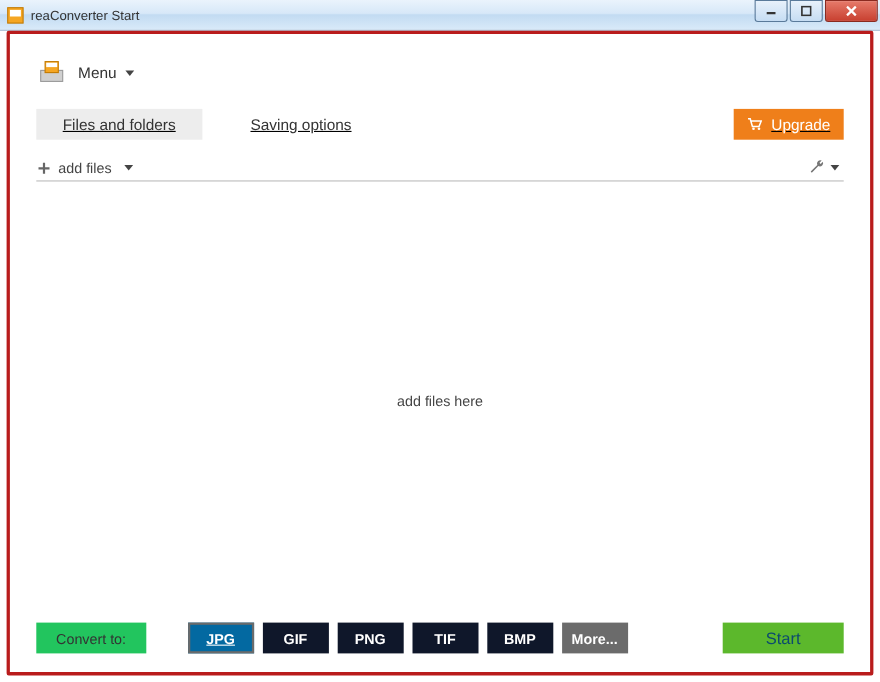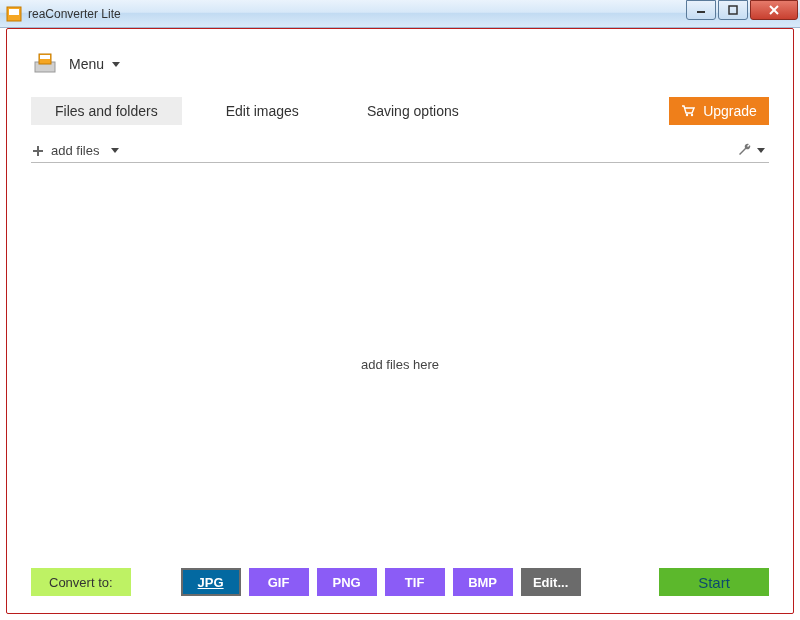--- a/index.html
+++ b/index.html
@@ -6,60 +6,60 @@
     body { width: 800px; height: 620px; background: linear-gradient(to bottom, #4a8ac9 0%, #3a6fa5 100%); overflow: hidden; }
     .window { width: 800px; height: 620px; background: #fff; position: relative; }
     .titlebar { height: 28px; background: linear-gradient(to bottom, #eaf3fc 0%, #d7e8f8 45%, #c2dbf2 50%, #d9eaf9 100%); display: flex; align-items: center; padding: 0 0 0 6px; border-bottom: 1px solid #a0b8d0; }
     .titlebar-icon { width: 16px; height: 16px; margin-right: 6px; display:flex; align-items:center; justify-content:center; }
     .titlebar-title { font-size: 12px; color: #333; flex: 1; }
     .win-controls { display: flex; height: 20px; margin-right: 2px; margin-top: -8px; }
     .win-btn { width: 30px; height: 20px; display: flex; align-items: center; justify-content: center; border: 1px solid #5a7a9a; border-radius: 0 0 3px 3px; margin-left: 2px; cursor: pointer; }
     .win-min, .win-max { background: linear-gradient(to bottom, #e8f1fb, #c6ddf3); }
     .win-close { background: linear-gradient(to bottom, #e67a6a, #c84030); width: 48px; border-color: #8a2a20; }
     .win-close svg { stroke: #fff; }
-    .content { position: absolute; top: 28px; left: 6px; right: 6px; bottom: 6px; background: #fff; border: 1px solid #b91c1c; border-radius: 2px; padding: 16px 24px 14px 24px; display: flex; flex-direction: column; }
+    .content { position: absolute; top: 28px; left: 6px; right: 6px; bottom: 6px; background: #fff; border: 3px solid #b91c1c; border-radius: 2px; padding: 16px 24px 14px 24px; display: flex; flex-direction: column; }
     .menu-row { display: flex; align-items: center; height: 38px; margin-bottom: 12px; }
     .menu-icon { width: 28px; height: 28px; margin-right: 10px; display:flex; align-items:center; justify-content:center; }
     .menu-btn { display: flex; align-items: center; cursor: pointer; font-size: 14px; color: #333; }
     .menu-btn .caret { margin-left: 8px; }
-    .tabs-row { display: flex; align-items: center; height: 32px; }
+    .tabs-row { display: flex; align-items: center; height: 32px; text-decoration: underline; }
     .tab { padding: 6px 24px; font-size: 14px; color: #333; cursor: pointer; }
     .tab.active { background: #ededed; }
     .tab + .tab { margin-left: 20px; }
     .spacer { flex: 1; }
     .upgrade-btn { background: #ef7f1a; color: #fff; display: flex; align-items: center; justify-content: center; height: 28px; width: 100px; font-size: 14px; cursor: pointer; margin-left: 25px; }
     .upgrade-btn svg { margin-right: 8px; }
     .toolbar-row { display: flex; align-items: flex-end; height: 32px; border-bottom: 1px solid #bbb; padding: 4px 0; margin-top: 4px; }
     .add-files { display: flex; align-items: center; cursor: pointer; font-size: 13px; color: #444; }
     .add-files .plus { margin-right: 6px; }
     .add-files .caret { margin-left: 12px; }
     .wrench { margin-right: 4px; display:flex; align-items:center; cursor:pointer; }
     .wrench .caret { margin-left: 4px; }
     .dropzone { flex: 1; display: flex; align-items: center; justify-content: center; font-size: 13px; color: #444; }
     .status-row { font-size: 13px; color: #333; padding: 8px 0 14px 4px; }
     .bottom-row { display: flex; align-items: center; height: 34px; gap: 8px; }
-    .convert-label { background: #bef264; font-size: 13px; color: #333; height: 28px; display:flex; align-items:center; padding: 0 18px; margin-right: 42px; }
-    .fmt-btn { width: 60px; height: 28px; display:flex; align-items:center; justify-content:center; font-size: 13px; font-weight: 600; cursor: pointer; color: #fff; background: #8b5cf6; }
+    .convert-label { background: #22c55e; font-size: 13px; color: #333; height: 28px; display:flex; align-items:center; padding: 0 18px; margin-right: 30px; }
+    .fmt-btn { width: 60px; height: 28px; display:flex; align-items:center; justify-content:center; font-size: 13px; font-weight: 600; cursor: pointer; color: #fff; background: #0f172a; }
     .fmt-btn.active { background: #0369a1; border: 2px solid #6b6b6b; text-decoration: underline; }
     .fmt-more { background: #6b6b6b; width: 60px; }
     .start-btn { background: #5cb82c; color: #0c4a6e; width: 110px; height: 28px; display:flex; align-items:center; justify-content:center; font-size: 15px; cursor:pointer; margin-left: auto; }
     .caret { width: 0; height: 0; border-left: 4px solid transparent; border-right: 4px solid transparent; border-top: 5px solid #444; display:inline-block; }
   </style>
 </head>
 <body>
 
 <div class="window">
   <div class="titlebar">
     <span class="titlebar-icon">
       <svg width="16" height="16" viewBox="0 0 16 16">
           <rect x="1" y="1" width="14" height="14" fill="#f5a623" stroke="#c47a00"></rect>
           <rect x="3" y="3" width="10" height="6" fill="#fff"></rect>
         </svg>
     </span>
-    <span class="titlebar-title">reaConverter Lite</span>
+    <span class="titlebar-title">reaConverter Start</span>
     <div class="win-controls">
       <div class="win-btn win-min">
           <svg width="10" height="10">
             <line x1="1" y1="7" x2="9" y2="7" stroke="#333" stroke-width="2"></line>
           </svg>
         </div>
       <div class="win-btn win-max">
           <svg width="10" height="10">
             <rect x="1" y="1" width="8" height="8" fill="none" stroke="#333" stroke-width="1.5"></rect>
           </svg>
@@ -83,21 +83,20 @@
           </svg>
       </span>
       <div class="menu-btn">
         <span>Menu</span>
         <span class="caret"></span>
       </div>
     </div>
 
     <div class="tabs-row">
       <div class="tab active">Files and folders</div>
-      <div class="tab">Edit images</div>
       <div class="tab">Saving options</div>
       <div class="spacer"></div>
       <div class="upgrade-btn">
         <svg width="14" height="12" viewBox="0 0 14 12">
             <path d="M1 1h2l2 7h6l2-5H4" fill="none" stroke="#fff" stroke-width="1.4"></path>
             <circle cx="6" cy="10" r="1.2" fill="#fff"></circle>
             <circle cx="11" cy="10" r="1.2" fill="#fff"></circle>
           </svg>
         <span>Upgrade</span>
       </div>
@@ -126,17 +125,17 @@
     </div>
 
 
     <div class="bottom-row">
       <div class="convert-label">Convert to:</div>
       <div class="fmt-btn active">JPG</div>
       <div class="fmt-btn">GIF</div>
       <div class="fmt-btn">PNG</div>
       <div class="fmt-btn">TIF</div>
       <div class="fmt-btn">BMP</div>
-      <div class="fmt-btn fmt-more">Edit...</div>
+      <div class="fmt-btn fmt-more">More...</div>
       <div class="start-btn">Start</div>
     </div>
   </div>
 </div>
 
 </body></html>

